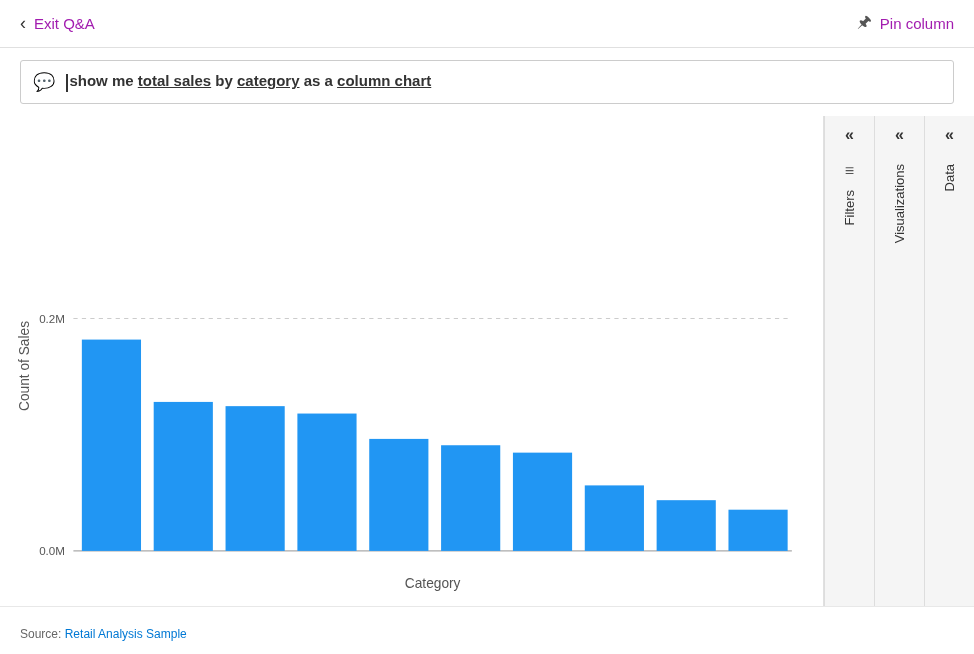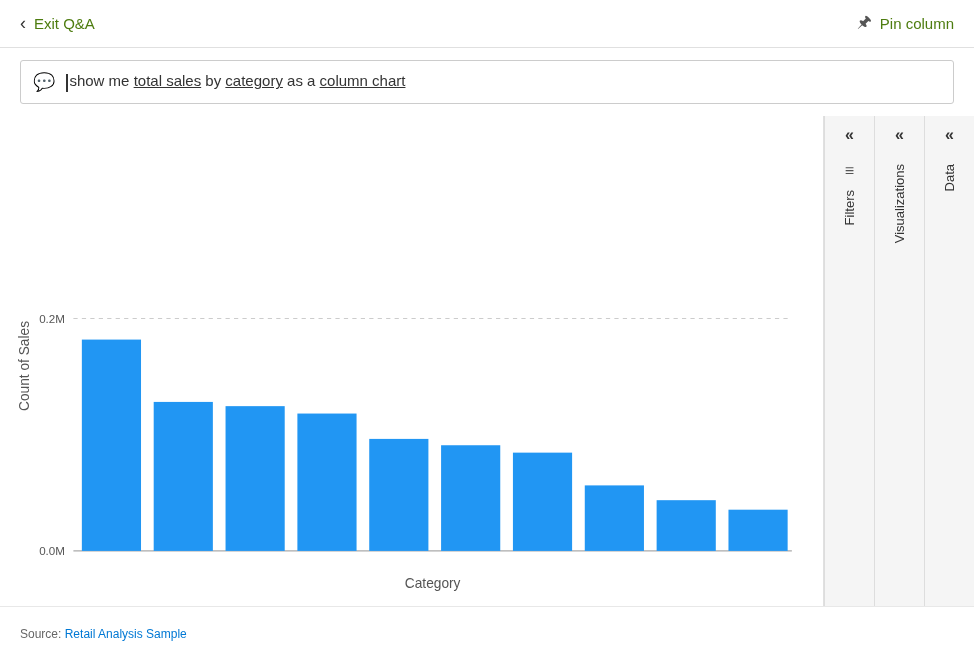--- a/index.html
+++ b/index.html
@@ -33,21 +33,21 @@
       gap: 8px;
       cursor: pointer;
       color: #333;
     }
     .chevron-left {
       font-size: 18px;
       color: #333;
     }
     .header-title {
       font-size: 15px;
-      color: #4d7c0f;
+      color: #a21caf;
       font-weight: 400;
     }
     .pin-icon {
       font-size: 16px;
       color: #555;
     }
 
     
     .search-bar {
       margin: 12px 20px;
@@ -61,20 +61,21 @@
     }
     .search-bar-icon {
       font-size: 18px;
       color: #555;
       margin-right: 10px;
     }
     .search-bar-text {
       font-size: 15px;
       color: #333;
       flex: 1;
+      font-weight: bold;
     }
     .search-bar-text .underlined {
       text-decoration: underline;
       text-decoration-style: solid;
     }
     .cursor-line {
       display: inline-block;
       width: 2px;
       height: 18px;
       background: #333;

